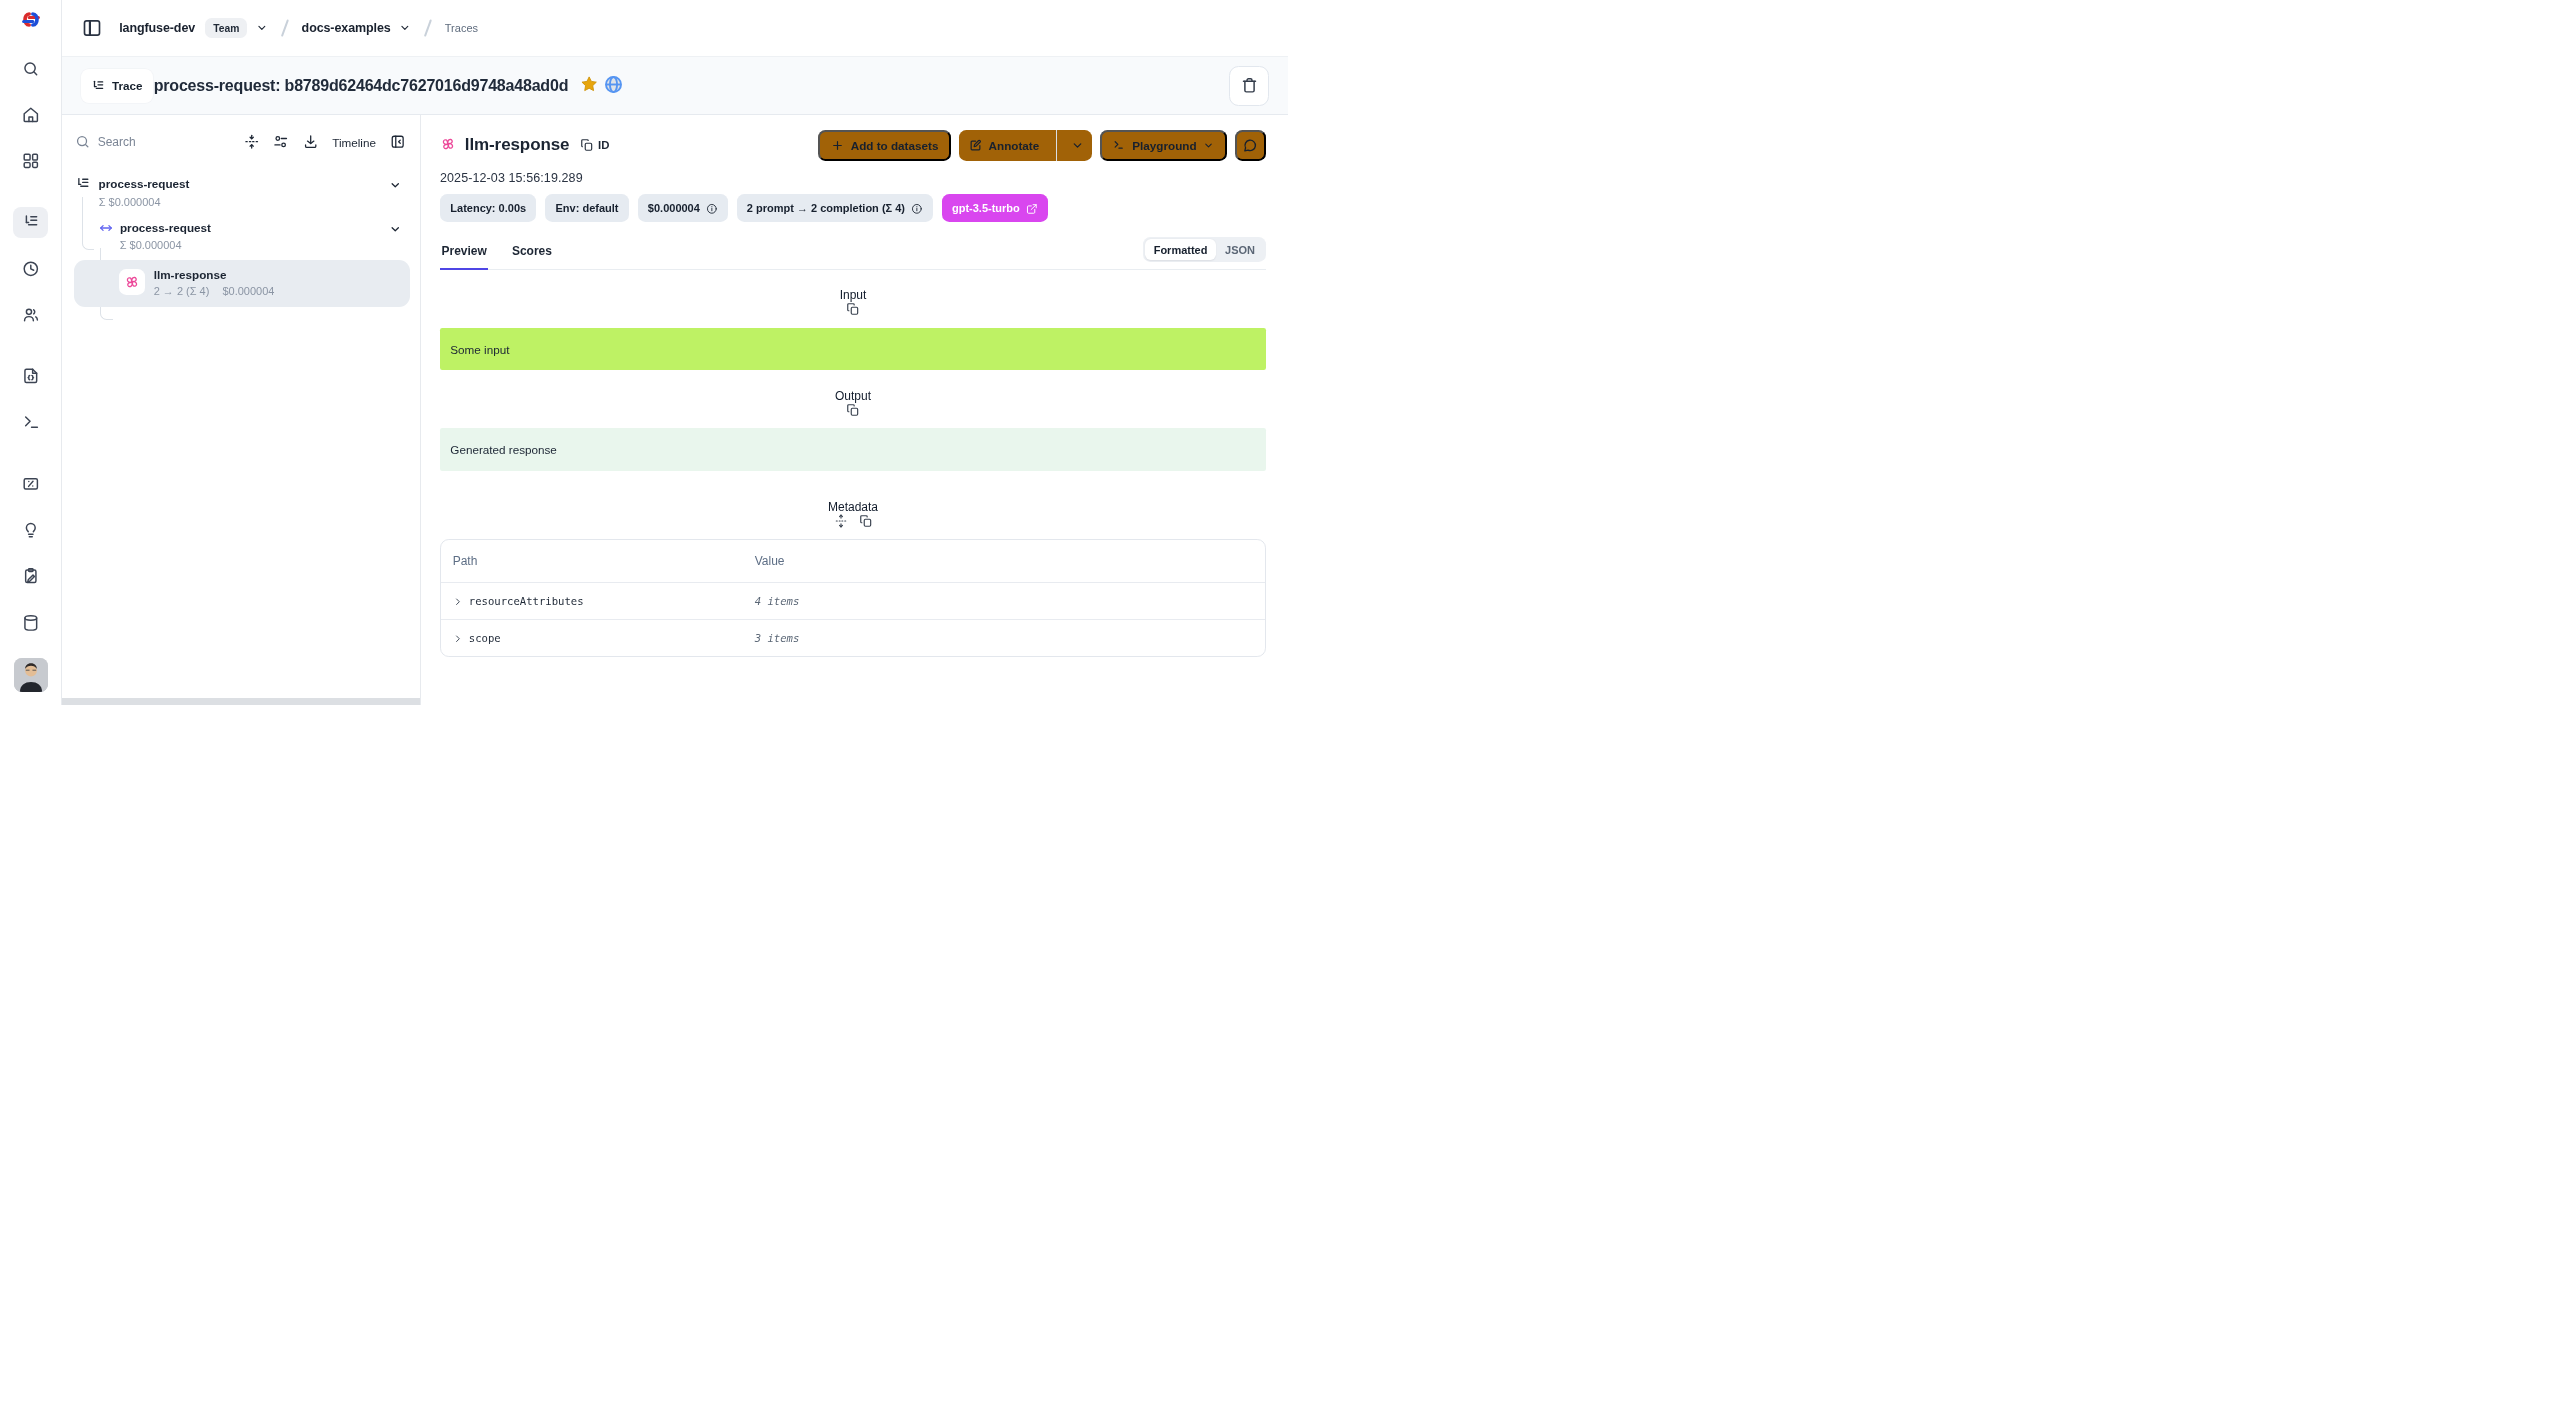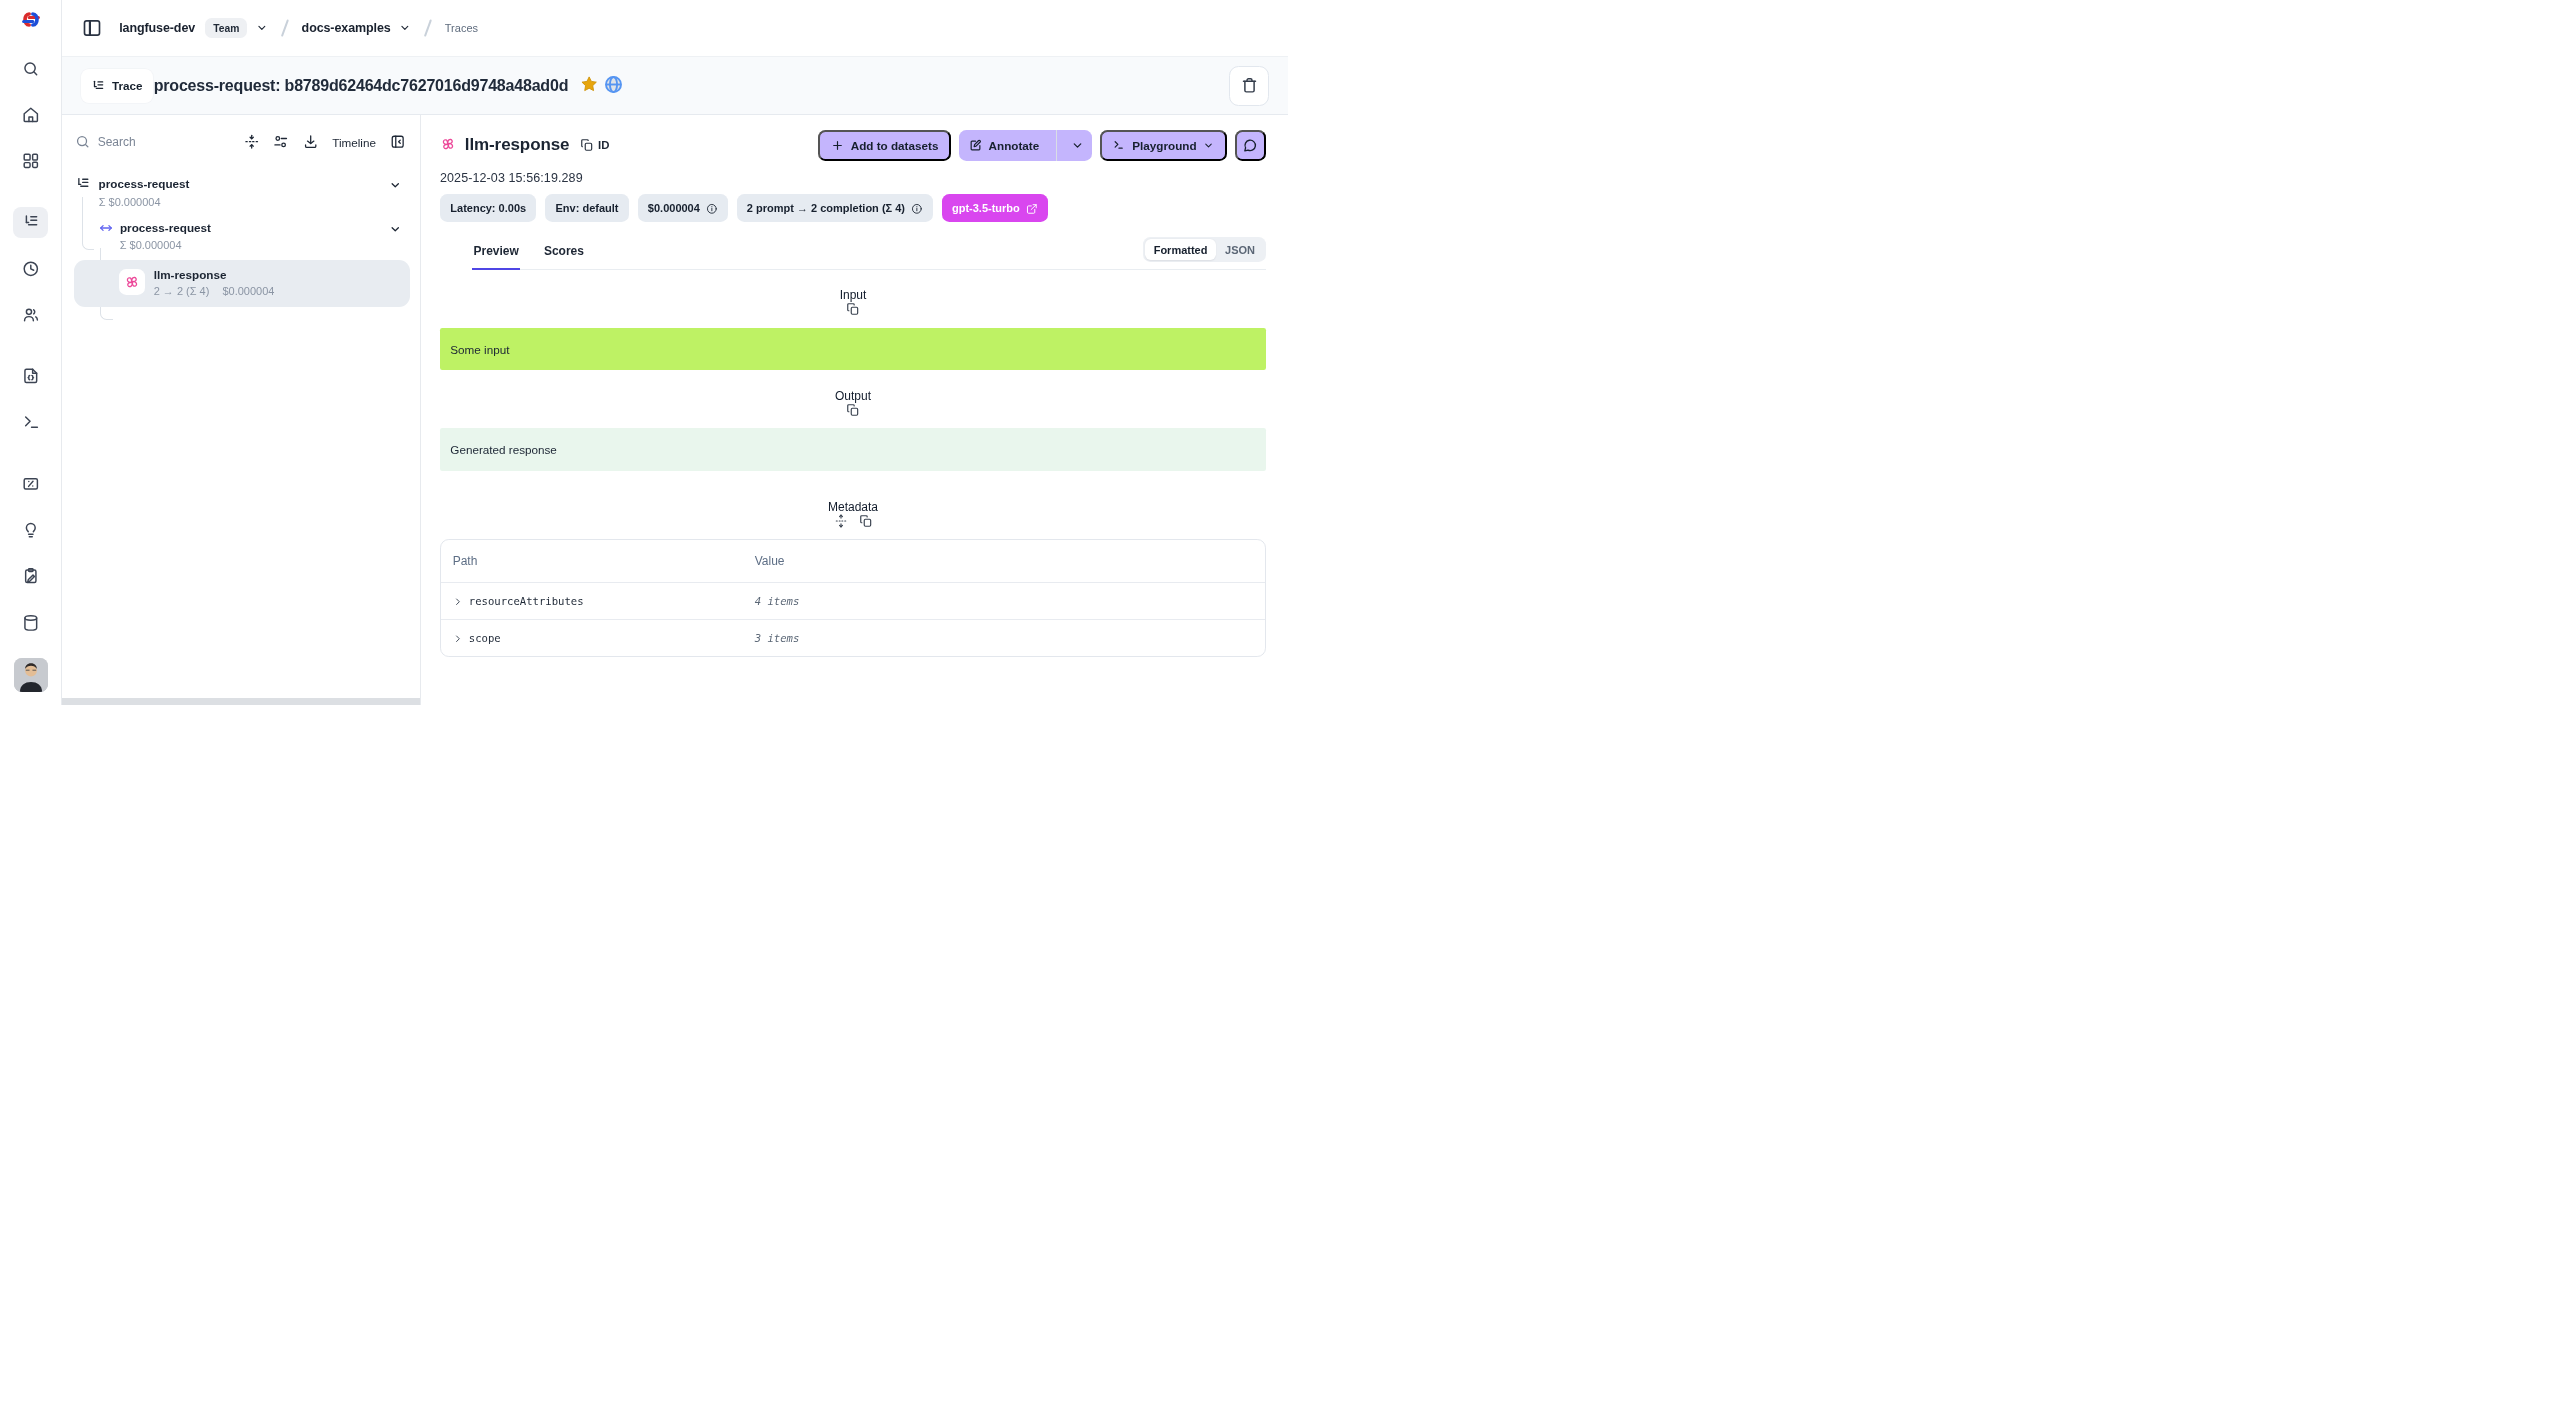--- a/index.html
+++ b/index.html
@@ -78,37 +78,37 @@
   .hscrollbar { position:absolute; bottom:0; left:0; right:0; height:6.6px; background:#dcdfe3; }
 
   
   .right-panel { flex:1; min-width:0; padding:14.7px 22px 0 19px; overflow:hidden; }
   .obs-header { display:flex; align-items:center; }
   .obs-title { font-size:17px; font-weight:700; color:#1b2432; letter-spacing:-0.1px; margin-left:8.8px; }
   .obs-id { display:flex; align-items:center; gap:4.4px; margin-left:10.3px; }
   .obs-id svg { width:14px; height:14px; stroke:#2a3340; fill:none; stroke-width:2; stroke-linejoin:round; }
   .obs-id span { font-size:11.4px; font-weight:600; color:#1e2735; }
   .actions { margin-left:auto; display:flex; align-items:center; gap:7.3px; }
-  .btn { background:#c4b5fd; border-radius:7.3px; height:31px; display:flex; align-items:center; font-size:11.7px; font-weight:600; color:#17202e; padding:0 11px; gap:6.6px; white-space:nowrap; }
+  .btn { background:#a16207; border-radius:7.3px; height:31px; display:flex; align-items:center; font-size:11.7px; font-weight:600; color:#17202e; padding:0 11px; gap:6.6px; white-space:nowrap; }
   .btn svg { width:13px; height:13px; stroke:#17202e; fill:none; stroke-width:2.2; stroke-linecap:round; stroke-linejoin:round; }
   .btn-split { padding:0; }
   .btn-split .part { display:flex; align-items:center; gap:6.6px; padding:0 10.3px; height:100%; }
   .btn-split .divider { width:0.7px; height:100%; background:#d9dee5; }
   .btn-split .chev { padding:0 8px; display:flex; align-items:center; height:100%; }
   .btn-icon { width:31.5px; justify-content:center; padding:0; }
 
   .obs-time { margin-top:10.3px; font-size:12.5px; color:#2a3342; letter-spacing:0.1px; }
 
   .badges { margin-top:9.5px; display:flex; align-items:center; gap:8.8px; }
   .badge { background:#e6ebf1; border-radius:7.3px; height:28px; display:flex; align-items:center; gap:5.9px; padding:0 10.3px; font-size:11px; font-weight:600; color:#17202e; white-space:nowrap; }
   .badge svg { width:11.7px; height:11.7px; stroke:#17202e; fill:none; stroke-width:1.8; stroke-linecap:round; }
   .badge-dark { background:#d946ef; color:#fff; }
   .badge-dark svg { stroke:#fff; stroke-width:2; }
 
-  .tabs-row { margin-top:14.7px; display:flex; align-items:flex-end; border-bottom:0.7px solid #e9edf1; position:relative;margin-left:32px; }
+  .tabs-row { margin-top:14.7px; display:flex; align-items:flex-end; border-bottom:0.7px solid #e9edf1; position:relative; }
   .tab { font-size:12px; font-weight:600; color:#1d2634; padding:4.4px 1.5px 9.5px; margin-right:22px; border-bottom:2.9px solid transparent; margin-bottom:-0.7px; }
   .tab.active { border-bottom-color:#4f46e5; }
   .fmt-toggle { margin-left:auto; margin-bottom:6.6px; background:#edf0f4; border-radius:7.3px; padding:2.2px; display:flex; align-items:center; }
   .fmt-opt { font-size:11px; font-weight:600; padding:4.4px 8.8px; border-radius:5.9px; color:#5b6675; }
   .fmt-opt.active { background:#fff; color:#161f2d; box-shadow:0 0.7px 1.5px rgba(20,30,50,.08); }
 
   .section-head { display:flex; align-items:center; justify-content:space-between; margin-top:18.3px;flex-direction:column; }
   .section-title { font-size:12px; font-weight:500; color:#111b2b; }
   .copy-btn svg, .meta-icons svg { width:14px; height:14px; stroke:#39424f; fill:none; stroke-width:2; stroke-linejoin:round; stroke-linecap:round; display:block; }
   .meta-icons { display:flex; align-items:center; gap:11px; }

